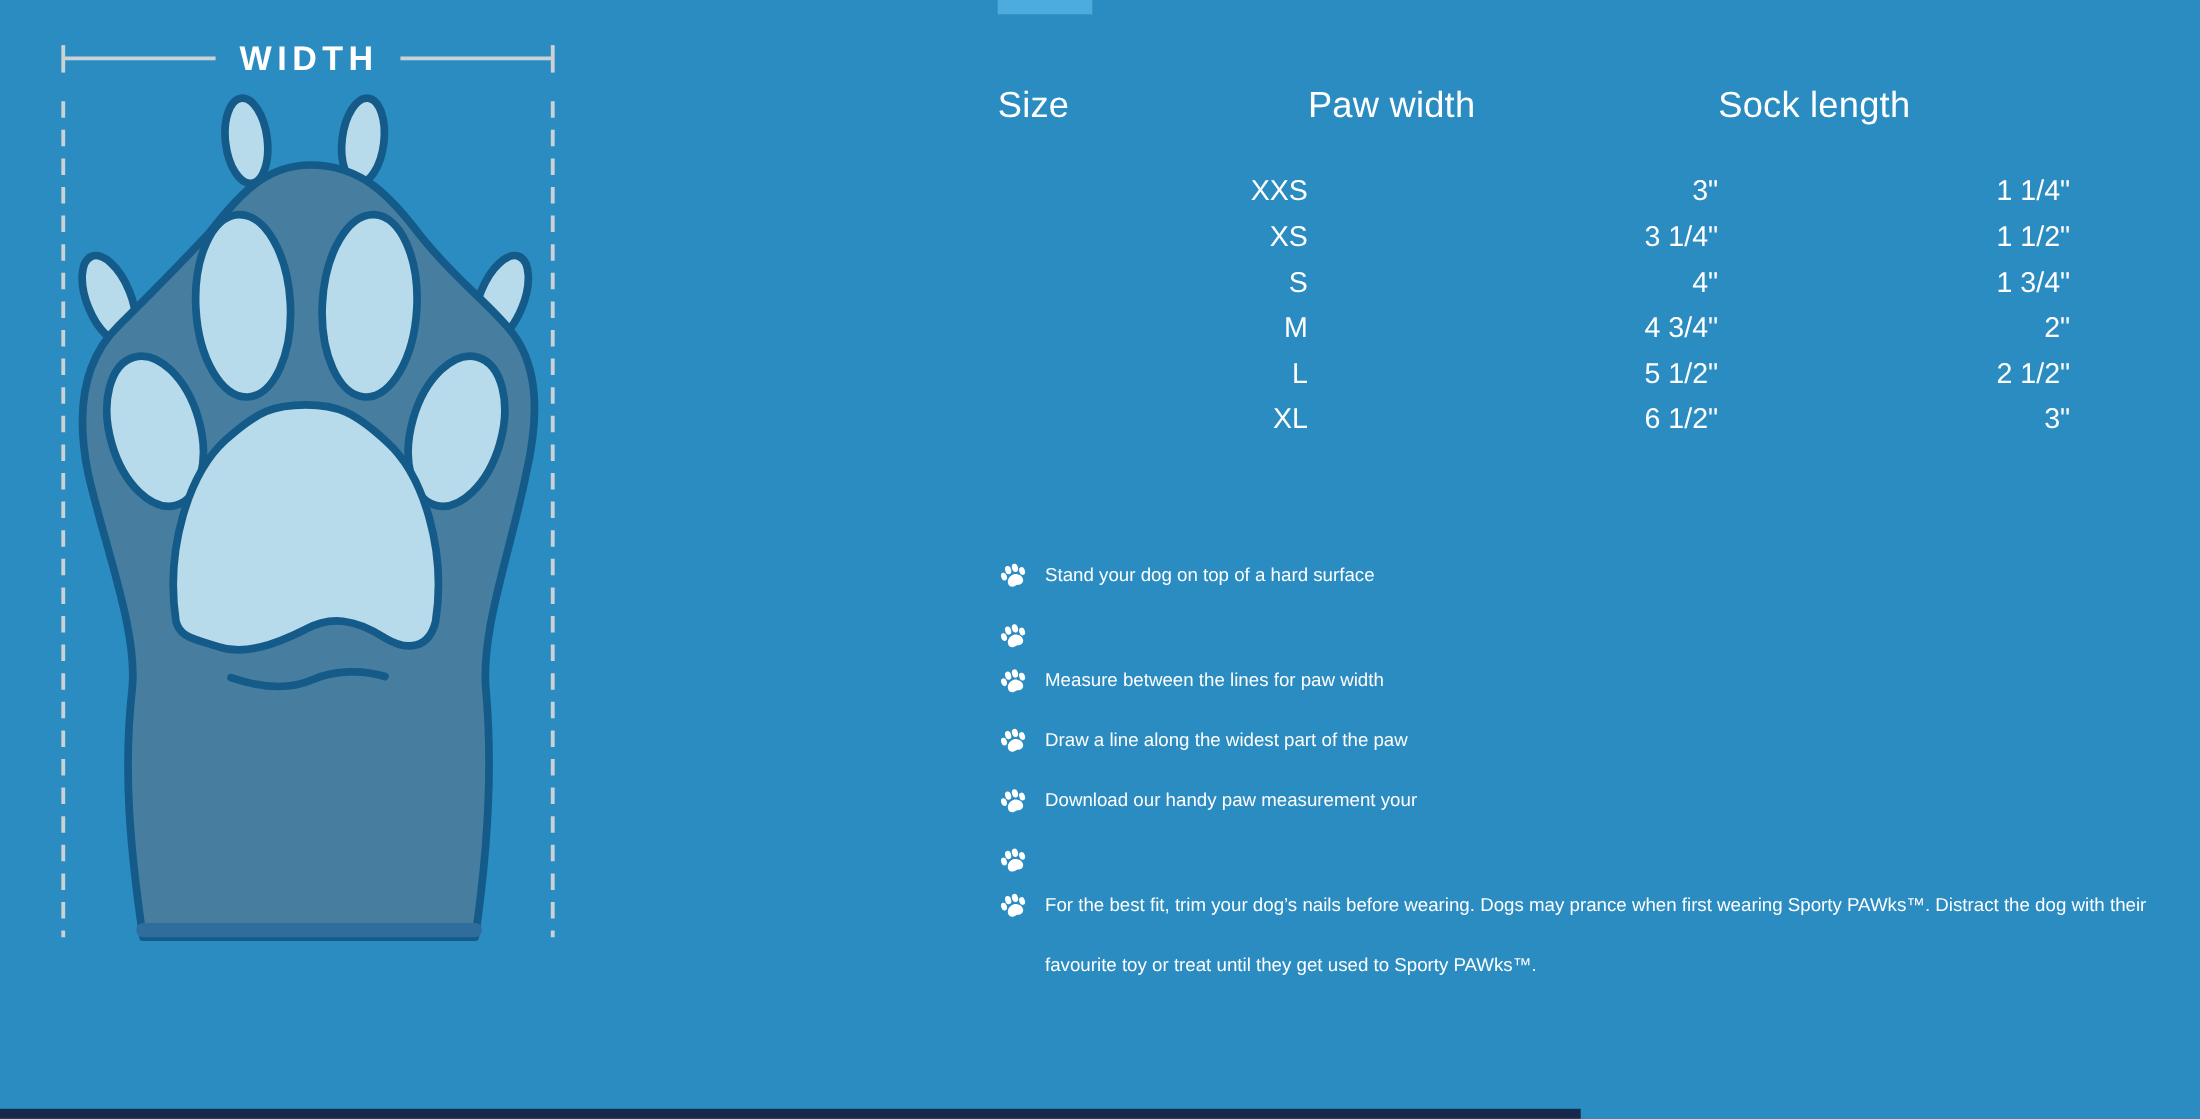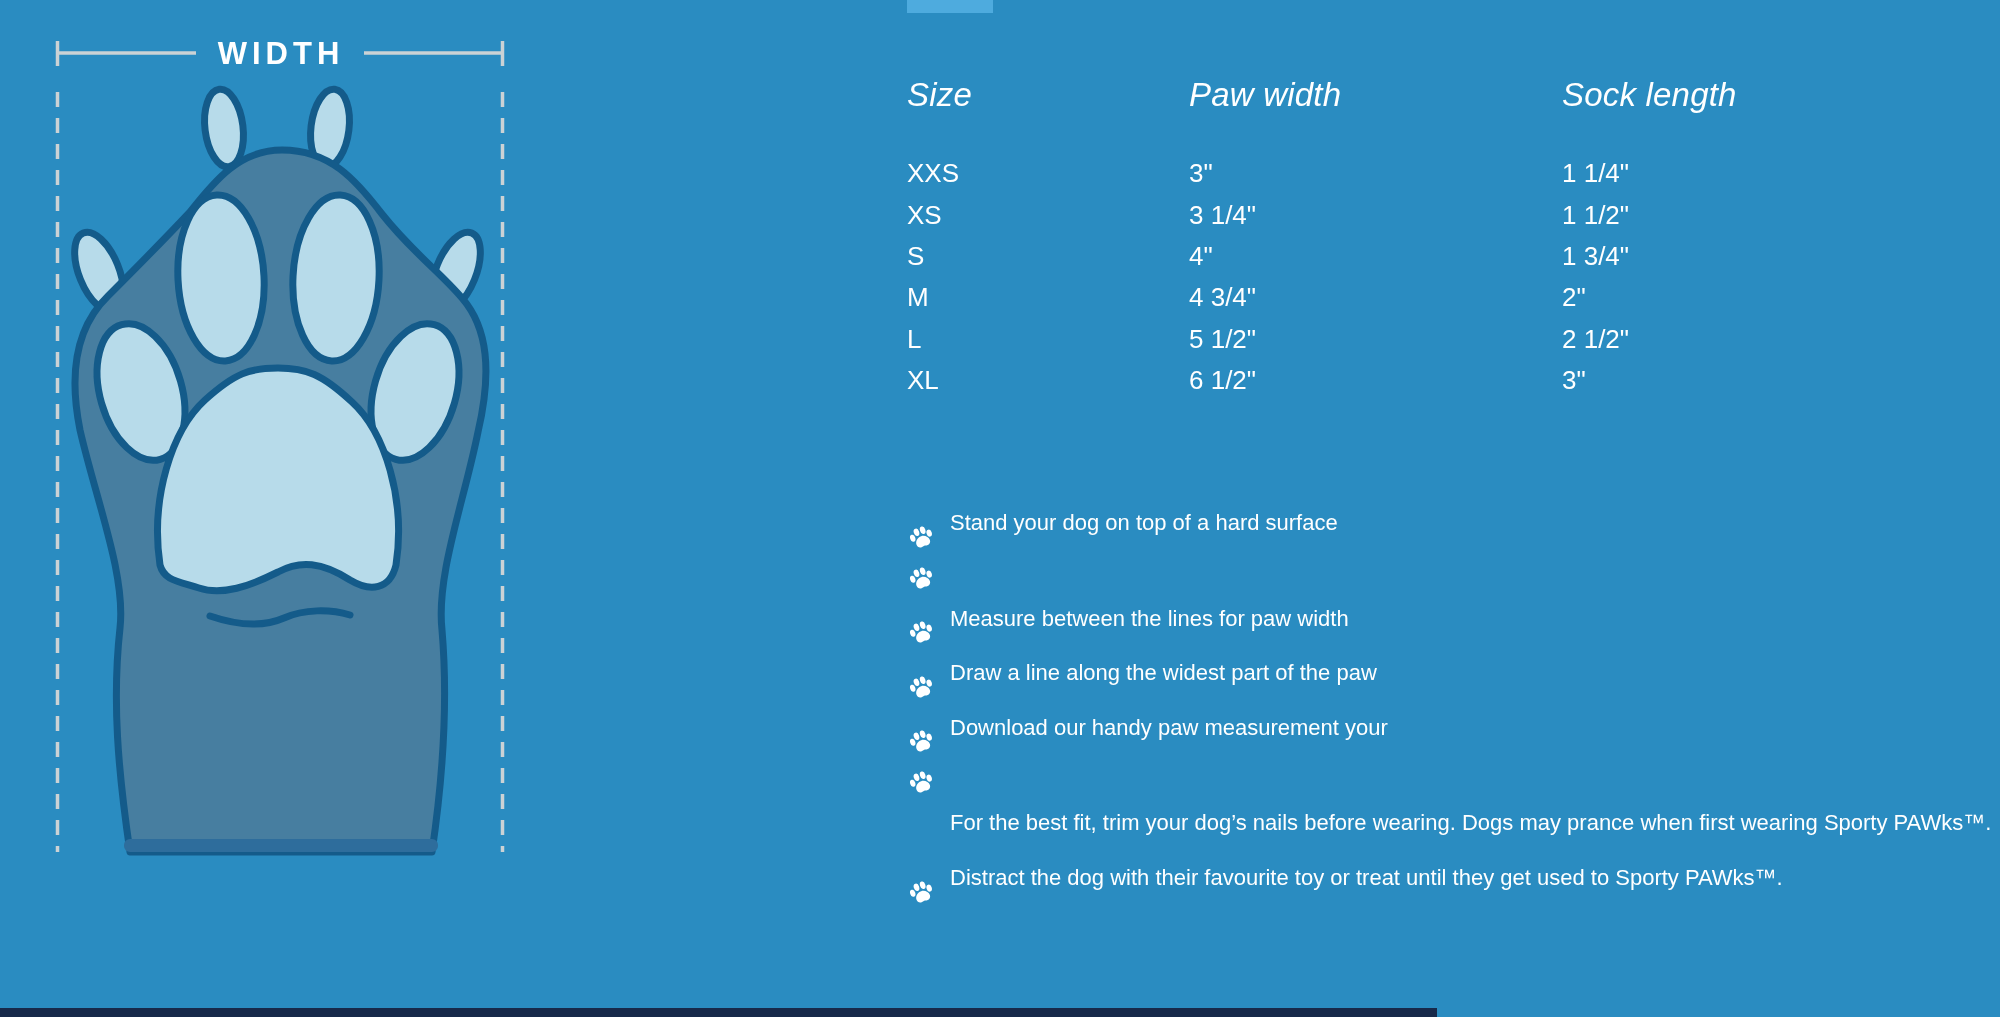--- a/index.html
+++ b/index.html
@@ -18,37 +18,38 @@
   
   .tab-indicator {
     position:absolute; left:907px; top:0; width:86px; height:13px;
     background:#4EABDE;
   }
 
   
   .size-table-header {
     position:absolute; left:907px; top:76px;
     display:grid; grid-template-columns:282px 373px 320px;
-    font-size:33px; letter-spacing:0.2px;font-style:italic;
+    font-size:33px; letter-spacing:0.2px;
   }
   .size-table-body {
     position:absolute; left:907px; top:153px;
     display:grid; grid-template-columns:282px 373px 320px;
     grid-auto-rows:41.4px; align-items:center;
     font-size:26px;
+    text-align:right;
   }
 
   
   .instructions {
     position:absolute; left:907px; top:496px; width:1088px;
     list-style:none;
   }
   .instructions li {
-    display:flex; align-items:flex-end;
-    font-size:22px; line-height:54.6px;
+    display:flex; align-items:flex-start;
+    font-size:17px; line-height:54.6px;
   }
   .instructions .paw-bullet {
     flex:none; width:27px; height:27px;
     margin:14px 15px 0 1px;
   }
 
   
   .footer-bar {
     position:absolute; left:0; top:1008px; width:1437px; height:9px;
     background:#17294A;

